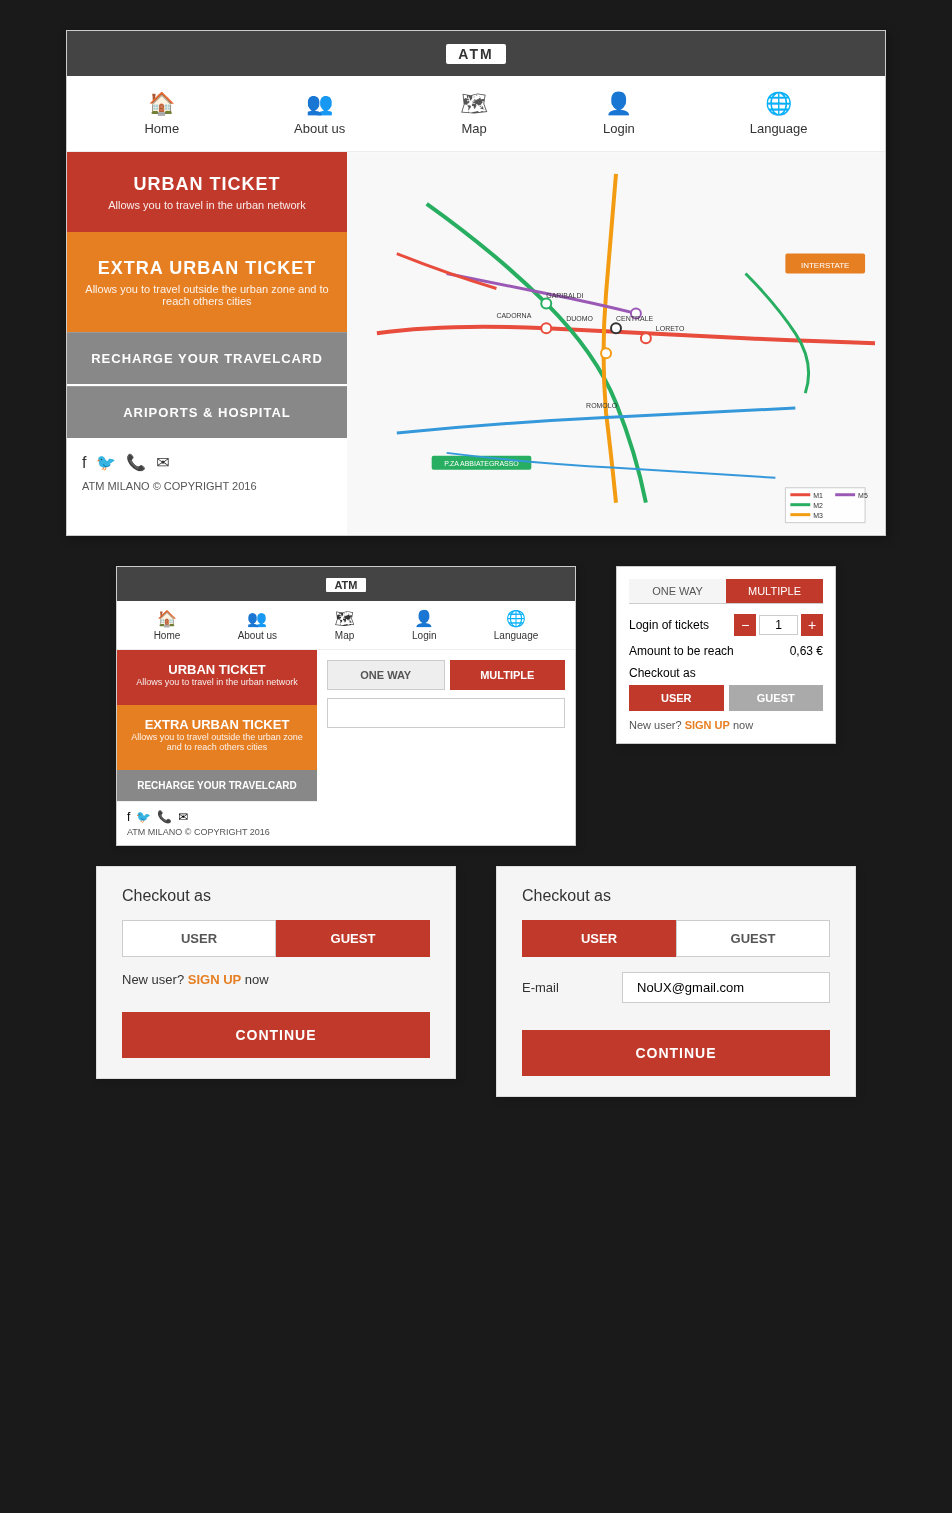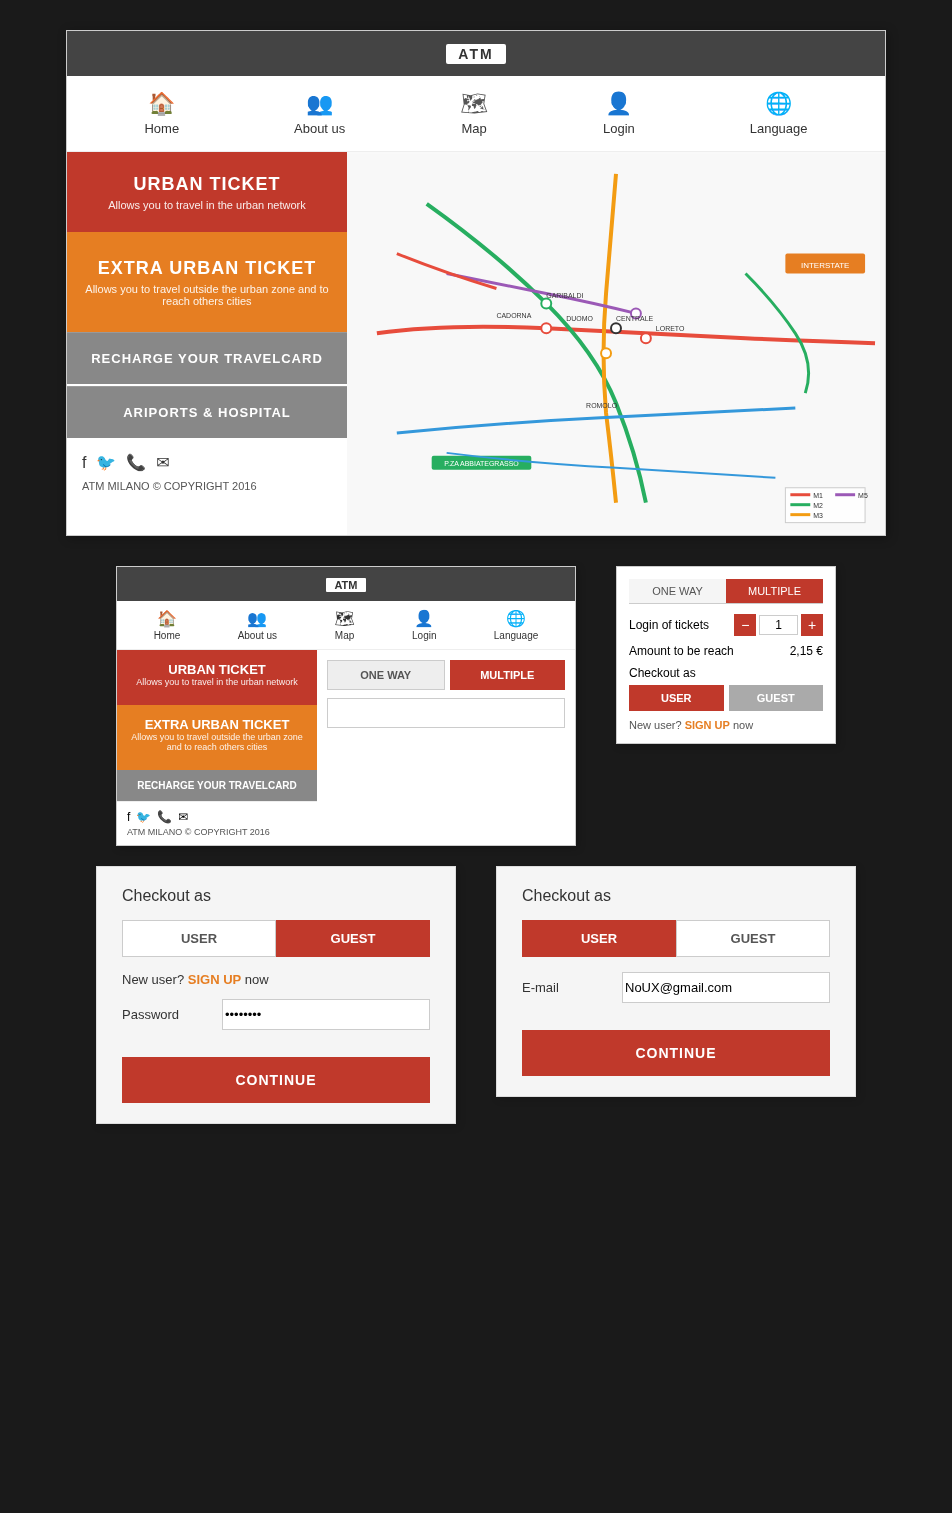--- a/index.html
+++ b/index.html
@@ -511,21 +511,21 @@
 
     .form-label {
       width: 90px;
       font-size: 13px;
       color: #333;
       flex-shrink: 0;
     }
 
     .form-input {
       flex: 1;
-      padding: 7px 2px;
+      padding: 7px 14px;
       border: 1px solid #ccc;
       background: #fff;
       font-size: 13px;
       outline: none;
     }
 
     .continue-btn {
       width: 100%;
       padding: 15px;
       background: #c0392b;
@@ -735,21 +735,21 @@
       <span>Login of tickets</span>
       <div style="display:flex;align-items:center;gap:3px;">
         <button class="counter-btn">−</button>
         <span class="counter-display">1</span>
         <button class="counter-btn">+</button>
       </div>
     </div>
 
     <div class="amount-row">
       <span>Amount to be reach</span>
-      <span>2,15 €</span>
+      <span>0,63 €</span>
     </div>
 
 
     <div class="checkout-label">Checkout as</div>
 
     <div class="checkout-btns">
       <button class="checkout-btn-red">USER</button>
       <button class="checkout-btn-gray">GUEST</button>
     </div>
 
@@ -771,24 +771,20 @@
       <div class="form-tab form-tab-active">GUEST</div>
     </div>
 
     <div class="new-user-text">
       <span>New user?</span>
       <span class="new-user-link">SIGN UP</span>
       <span>now</span>
     </div>
 
 
-    <div class="form-row">
-      <label class="form-label">Password</label>
-      <input class="form-input" type="password" value="password" style="">
-    </div>
 
     <button class="continue-btn">CONTINUE</button>
   </div>
 
   <div class="form-panel">
     <div class="form-title">Checkout as</div>
 
     <div class="form-tabs">
       <div class="form-tab form-tab-active">USER</div>
       <div class="form-tab form-tab-inactive">GUEST</div>

